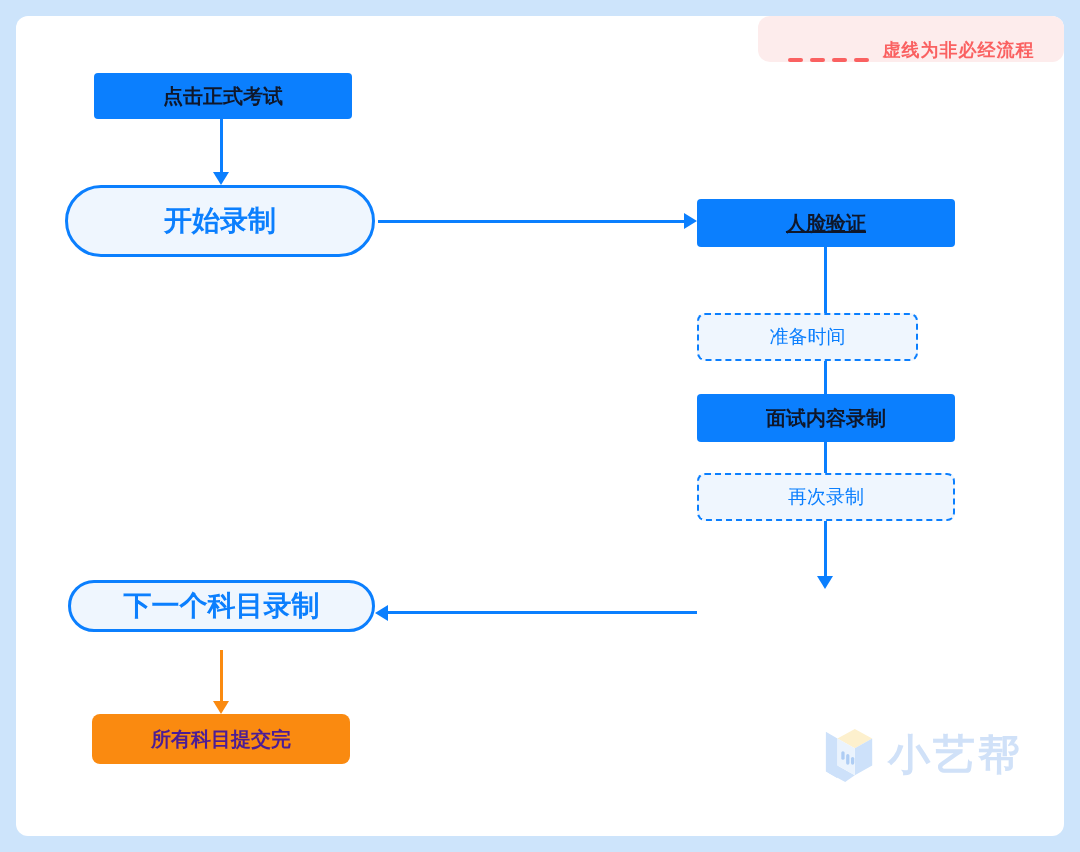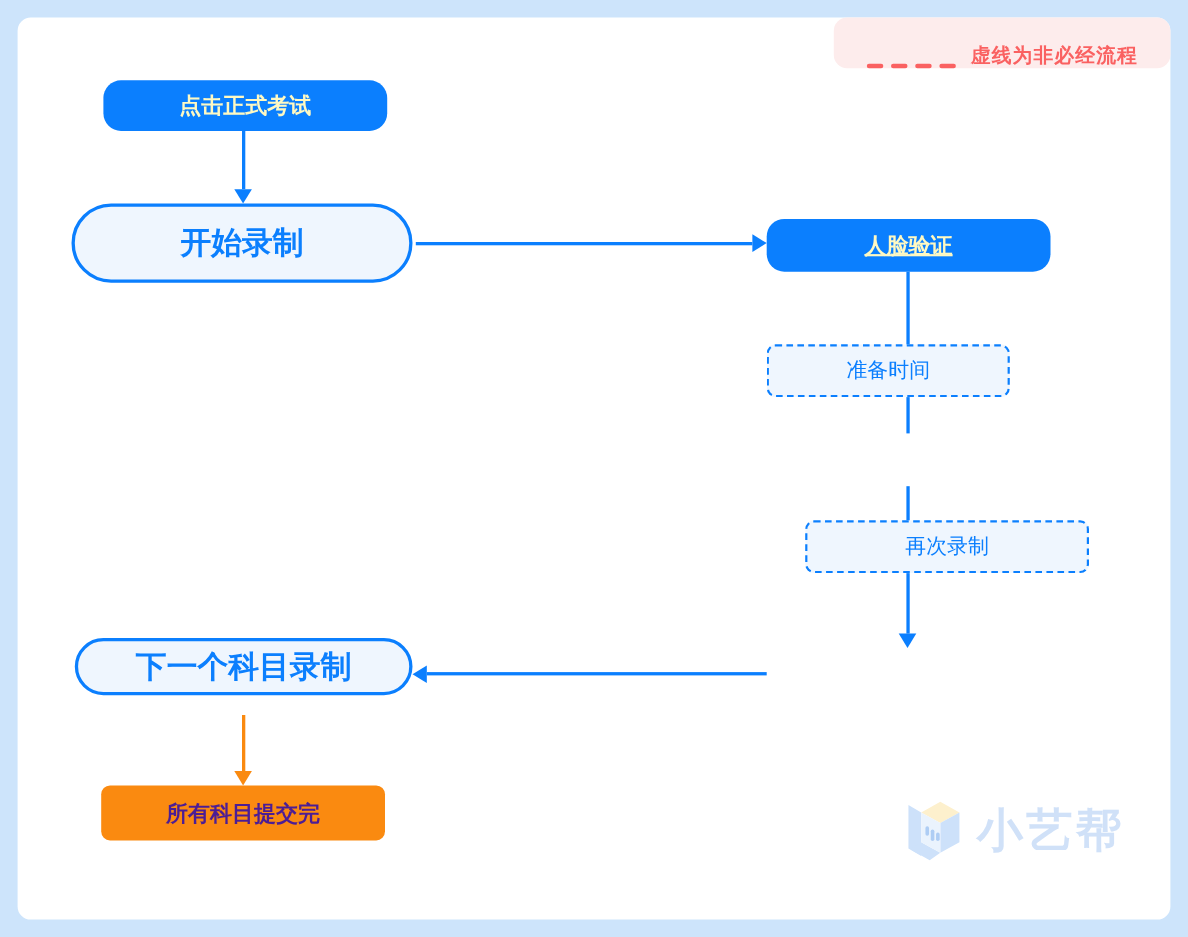--- a/index.html
+++ b/index.html
@@ -27,22 +27,22 @@
     border-radius: 12px;
   }
   .node {
     position: absolute;
     display: flex; align-items: center; justify-content: center;
     text-align: center;
     white-space: nowrap;
   }
   .node.solid {
     background: var(--primary_blue);
-    color: #fef9c3;
-    border-radius: 16px;
+    color: #0f172a;
+    border-radius: 4px;
     font-size: 20px; font-weight: 600;
   }
   .node.dashed {
     background: var(--light_node_fill);
     color: var(--primary_blue);
     border: 2px dashed var(--primary_blue);
     border-radius: 8px;
     font-size: 19px; font-weight: 500;
   }
   .node.pill {
@@ -106,22 +106,23 @@
   </div>
 
   <div class="node solid" style="left:78px; top:57px; width:258px; height:46px;">点击正式考试</div>
 
   <div class="node pill" style="left:49px; top:169px; width:310px; height:72px;">开始录制</div>
 
   <div class="node solid" style="left:681px; top:183px; width:258px; height:48px;text-decoration:underline;">人脸验证</div>
 
   <div class="node dashed" style="left:681px; top:297px; width:221px; height:48px;">准备时间</div>
 
+  <div class="node solid" style="left:681px; top:378px; width:258px; height:48px;">面试内容录制</div>
 
-  <div class="node dashed" style="left:681px; top:457px; width:258px; height:48px;margin-left:35px;">再次录制</div>
+  <div class="node dashed" style="left:681px; top:457px; width:258px; height:48px;">再次录制</div>
 
 
   <div class="node pill" style="left:52px; top:564px; width:307px; height:52px;">下一个科目录制</div>
 
   <div class="node orange" style="left:76px; top:698px; width:258px; height:50px;">所有科目提交完</div>
 
   <div class="vline" style="left:204px; top:103px; height:53px;"></div>
   <div class="ah down" style="left:197px; top:156px;"></div>
 
   <div class="hline" style="left:362px; top:204px; width:306px;"></div>

